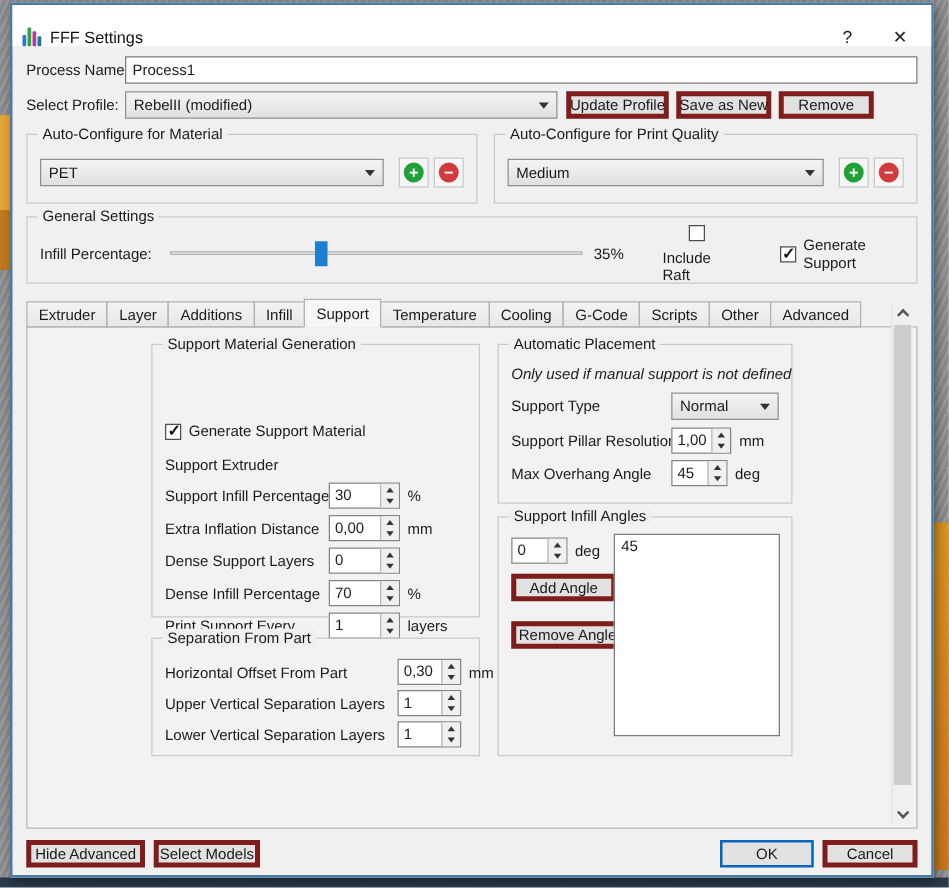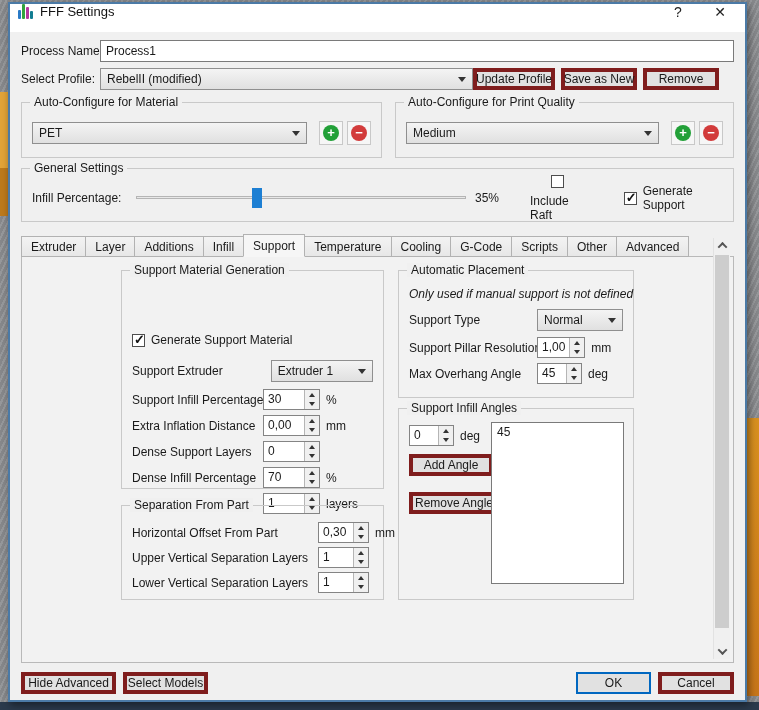--- a/index.html
+++ b/index.html
@@ -14,21 +14,21 @@
   .desk-strip { position:absolute; }
   .desk-orange-left  { left:0; top:92px;  width:9px;  height:76px; background:#e3a438; }
   .desk-orange-left2 { left:0; top:168px; width:9px;  height:48px; background:#bd7a1c; }
   .desk-orange-right { right:0; top:418px; width:13px; height:278px; background:linear-gradient(#d9911f,#c8761a); }
   .desk-bottom { left:0; bottom:0; width:100%; height:8px; background:#2b3a4c; }
 
   
   .window { position:absolute; left:8px; top:2px; width:739px; height:700px;
     background:#f0f0f0; border:2px solid #4b7aa6; box-shadow:2px 3px 8px rgba(0,0,0,.45);
     display:flex; flex-direction:column; }
-  .titlebar { height:28px; background:#ffffff; display:flex; align-items:flex-start; padding:0 10px 0 8px; flex:0 0 auto; }
+  .titlebar { height:33px; background:#ffffff; display:flex; align-items:flex-end; padding:0 10px 0 8px; flex:0 0 auto; }
   .app-icon { display:inline-flex; align-items:flex-end; gap:1px; height:15px; margin-right:7px; }
   .app-icon i { display:block; width:3px; border-radius:1px; }
   .app-icon .b1 { height:9px;  background:#2a7ac7; }
   .app-icon .b2 { height:15px; background:#33a33f; }
   .app-icon .b3 { height:12px; background:#b5379f; }
   .app-icon .b4 { height:8px;  background:#127d92; }
   .win-title { font-size:13px; color:#111; }
   .titlebar .spacer { flex:1; }
   .tb-btn { width:30px; text-align:center; font-size:14px; color:#222; cursor:default; }
   .tb-btn.close { font-size:14px; margin-left:12px; }
@@ -69,21 +69,21 @@
     border-left:3px solid transparent; border-right:3px solid transparent; border-bottom:4px solid #333; }
   .spin-down::after { content:""; position:absolute; left:4px; bottom:3px;
     border-left:3px solid transparent; border-right:3px solid transparent; border-top:4px solid #333; }
   .unit { margin-left:6px; white-space:nowrap; }
 
   
   .r-process { margin-bottom:6px; }
   .r-process .lbl, .r-profile .lbl { width:79px; flex:0 0 auto; }
   .r-process .tfield { flex:1; }
   .r-profile { margin-bottom:12px; }
-  .r-profile .combo { width:373px; flex:0 0 auto; }
+  .r-profile .combo { width:346px; flex:0 0 auto; margin-right:7px; }
   .r-profile .btn { margin-left:6px; }
   .r-profile .btn.upd { width:82px; margin-left:0; }
   .r-profile .btn.sav { width:76px; }
   .r-profile .btn.rem { width:76px; }
 
   
   .auto-row { display:flex; gap:13px; margin-bottom:10px; }
   .auto-row .groupbox { height:56px; padding:14px 10px 8px 10px; display:flex; align-items:center; }
   .auto-row .gb-mat { width:361px; flex:0 0 auto; }
   .auto-row .gb-qual { flex:1; }
@@ -270,24 +270,20 @@
             <div class="groupbox grp gb-smg">
               <span class="gb-title">Support Material Generation</span>
               <div class="row cb-row">
                 <span class="cb checked">
                   <span class="cb-box"></span>
                   <span>Generate Support Material</span>
                 </span>
               </div>
               <div class="row ext-row">
                 <span class="lbl">Support Extruder</span>
-                <span class="combo">
-                  <span>Extruder 1</span>
-                  <span class="combo-arrow"></span>
-                </span>
               </div>
               <div class="frow">
                 <span class="lbl">Support Infill Percentage</span>
                 <span class="spin">
                   <span class="spin-val">30</span>
                   <span class="spin-btns">
                       <span class="spin-up"></span>
                       <span class="spin-down"></span>
                     </span>
                 </span>

